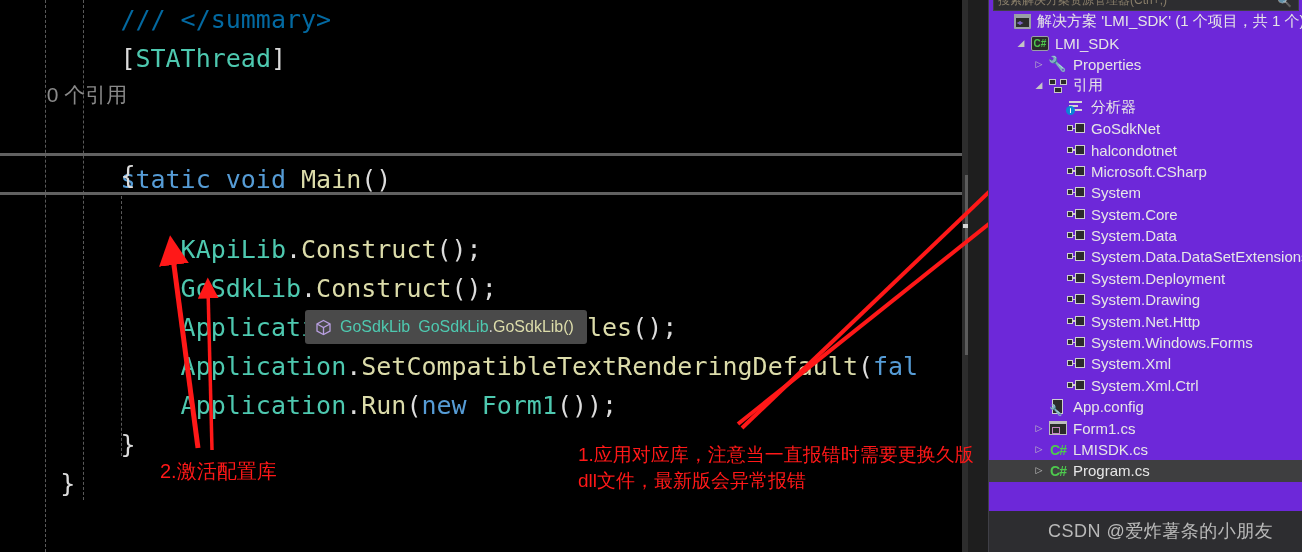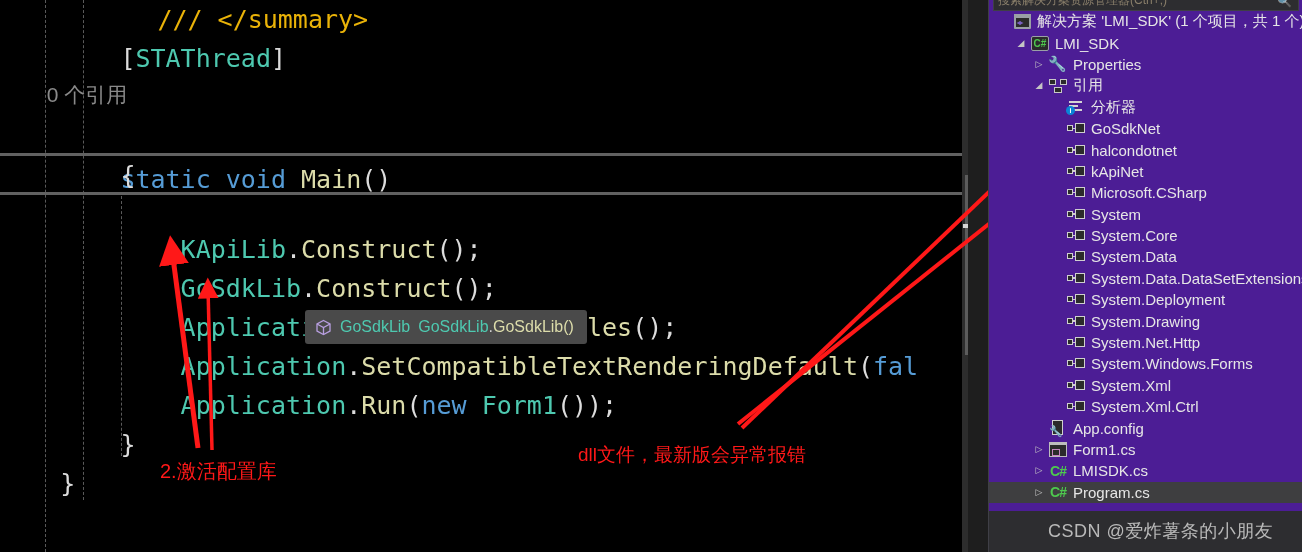--- a/index.html
+++ b/index.html
@@ -24,21 +24,21 @@
   #guide2 { left: 83px; height: 500px; top: 0; }
   #guide3 { left: 121px; top: 196px; height: 260px; }
 
   .code-line {
     position: absolute; left: 0; width: 968px; height: 39px;
     font-family: "DejaVu Sans Mono", monospace;
     font-size: 25px; line-height: 39px;
     white-space: pre;
     color: #dcdcdc;
   }
-  .tok-comment { color: #eab308; padding-left: 37px; }
+  .tok-comment { color: #0369a1; }
   .tok-attr    { color: #4ec9b0; }
   .tok-punct   { color: #dcdcdc; }
   .tok-kw      { color: #569cd6; }
   .tok-type    { color: #4ec9b0; }
   .tok-method  { color: #dcdcaa; }
   .tok-plain   { color: #dcdcdc; }
   .codelens {
     position:absolute; left:0; width:928px; height:34px;
     font-family: "Liberation Sans", sans-serif;
     font-size: 21px; line-height: 34px; color: #8a8a8a; white-space:pre;
@@ -89,21 +89,21 @@
     font-weight: 500;
     white-space: pre;
   }
   #ann-2 { left: 160px; top: 458px; font-size: 20px; }
   #ann-1 { left: 578px; top: 442px; font-size: 19px; line-height: 26px; }
   #svg-arrows { position:absolute; left:0; top:0; width:1302px; height:552px; pointer-events:none; }
 
   
   #solution-explorer {
     position: absolute; left: 988px; top: 0; width: 314px; height: 552px;
-    background: #4c1d95; border-left: 1px solid #3f3f46;
+    background: #6d28d9; border-left: 1px solid #3f3f46;
   }
   #se-search {
     position:absolute; left: 4px; top: -11px; width: 306px; height: 22px;
     background:#2d2d30; border:1px solid #3f3f46;
     font-family:"Liberation Sans", sans-serif; font-size: 12px;
     color:#8a7f6a; line-height:20px; padding-left:4px; white-space:nowrap; overflow:hidden;
   }
   #se-search .se-search-glyph { position:absolute; right:6px; top:1px; color:#9a9a9a; }
   #se-tree { position:absolute; left:0; top: 11px; width:314px; height: 500px; }
 
@@ -217,21 +217,21 @@
     <path d="M198,448 L172,250" stroke="#ff1818" stroke-width="5" fill="none" marker-end="url(#ah)"></path>
 
     <path d="M212,450 L208,288" stroke="#ff1818" stroke-width="3.5" fill="none" marker-end="url(#ah)"></path>
 
     <path d="M742,428 L1058,126" stroke="#ff1818" stroke-width="4" fill="none" marker-end="url(#ah)"></path>
 
     <path d="M738,424 L1054,172" stroke="#ff1818" stroke-width="4" fill="none" marker-end="url(#ah)"></path>
   </svg>
 
   <div class="ann-text" id="ann-2">2.激活配置库</div>
-  <div class="ann-text" id="ann-1"><div>dll文件，最新版会异常报错</div></div>
+  <div class="ann-text" id="ann-1"><div>1.应用对应库，注意当一直报错时需要更换久版</div><div>dll文件，最新版会异常报错</div></div>
 
   <div id="solution-explorer">
 
     <div id="se-search">
       <span>搜索解决方案资源管理器(Ctrl+;)</span>
       <span class="se-search-glyph">🔍</span>
     </div>
 
     <div id="se-tree">
         <div class="tree-row" style="padding-left: 6px;">
@@ -302,31 +302,20 @@
         </div>
         <div class="tree-row" style="padding-left: 60px;">
           <span class="twisty blank"></span>
           <span class="t-icon">
             <span class="ic-asm">
               <i class="s1"></i>
               <i class="bar"></i>
               <i class="s2"></i>
             </span>
           </span>
-          <span class="t-label">kApiNet</span>
-        </div>
-        <div class="tree-row" style="padding-left: 60px;">
-          <span class="twisty blank"></span>
-          <span class="t-icon">
-            <span class="ic-asm">
-              <i class="s1"></i>
-              <i class="bar"></i>
-              <i class="s2"></i>
-            </span>
-          </span>
           <span class="t-label">Microsoft.CSharp</span>
         </div>
         <div class="tree-row" style="padding-left: 60px; align-items: center;">
           <span class="twisty blank"></span>
           <span class="t-icon">
             <span class="ic-asm">
               <i class="s1"></i>
               <i class="bar"></i>
               <i class="s2"></i>
             </span>

